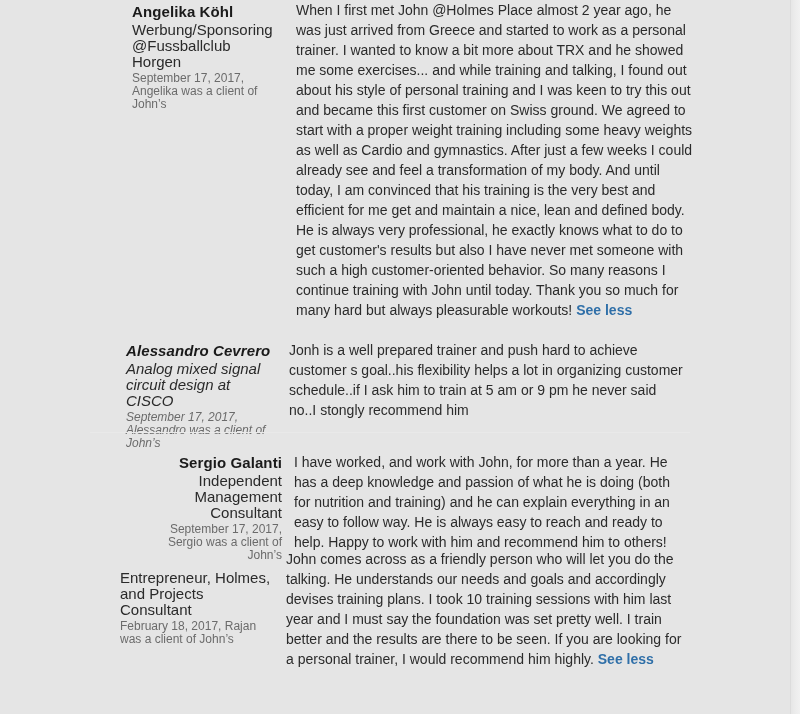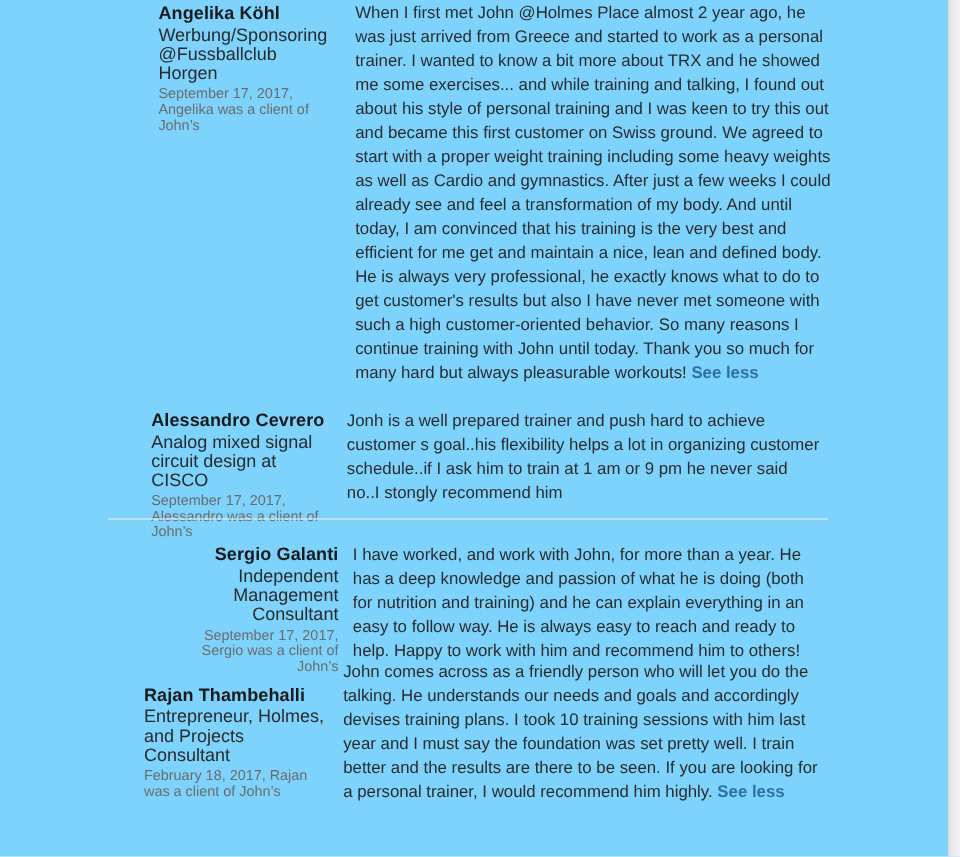--- a/index.html
+++ b/index.html
@@ -9,21 +9,21 @@
       width: 800px;
       height: 714px;
       overflow: hidden;
       font-family: "Liberation Sans", sans-serif;
       color: #1d1d1d;
     }
     .page {
       position: relative;
       width: 800px;
       height: 714px;
-      background: #7dd3fc;
+      background: #e5e5e5;
     }
     .gutter {
       position: absolute;
       top: 0;
       left: 790px;
       width: 10px;
       height: 714px;
       background: linear-gradient(to right, #e6e6e6, #ececec 40%, #f2f2f2);
       border-left: 1px solid #dcdcdc;
     }
@@ -79,42 +79,41 @@
   <div class="who" style="left:132px; top:2px; width:145px;">
     <div class="name">Angelika Köhl</div>
     <div class="headline">Werbung/Sponsoring @Fussballclub Horgen</div>
     <div class="meta">September 17, 2017, Angelika was a client of John’s</div>
   </div>
   <div class="text" style="left:296px; top:0px; width:398px;">
     <span>When I first met John @Holmes Place almost 2 year ago, he was just arrived from Greece and started to work as a personal trainer. I wanted to know a bit more about TRX and he showed me some exercises... and while training and talking, I found out about his style of personal training and I was keen to try this out and became this first customer on Swiss ground. We agreed to start with a proper weight training including some heavy weights as well as Cardio and gymnastics. After just a few weeks I could already see and feel a transformation of my body. And until today, I am convinced that his training is the very best and efficient for me get and maintain a nice, lean and defined body. He is always very professional, he exactly knows what to do to get customer's results but also I have never met someone with such a high customer-oriented behavior. So many reasons I continue training with John until today. Thank you so much for many hard but always pleasurable workouts!</span>
      <a class="see-less">See less</a>
   </div>
 
-  <div class="who" style="left:126px; top:341px; width:152px;">
+  <div class="who" style="left:126px; top:341px; width:152px;font-style:italic;">
     <div class="name">Alessandro Cevrero</div>
     <div class="headline">Analog mixed signal circuit design at CISCO</div>
     <div class="meta">September 17, 2017, Alessandro was a client of John’s</div>
   </div>
   <div class="text" style="left:289px; top:340px; width:395px;">
-    <span>Jonh is a well prepared trainer and push hard to achieve customer s goal..his flexibility helps a lot in organizing customer schedule..if I ask him to train at 1 am or 9 pm he never said no..I stongly recommend him</span>
+    <span>Jonh is a well prepared trainer and push hard to achieve customer s goal..his flexibility helps a lot in organizing customer schedule..if I ask him to train at 5 am or 9 pm he never said no..I stongly recommend him</span>
   </div>
 
   <div class="separator"></div>
 
   <div class="who" style="left:132px; top:453px; width:150px;text-align:right;">
     <div class="name">Sergio Galanti</div>
     <div class="headline">Independent Management Consultant</div>
     <div class="meta">September 17, 2017, Sergio was a client of John’s</div>
   </div>
   <div class="text" style="left:294px; top:452px; width:396px;">
     <span>I have worked, and work with John, for more than a year. He has a deep knowledge and passion of what he is doing (both for nutrition and training) and he can explain everything in an easy to follow way. He is always easy to reach and ready to help. Happy to work with him and recommend him to others!</span>
   </div>
 
   <div class="who" style="left:120px; top:570px; width:152px;">
-    <div class="name">Rajan Thambehalli</div>
     <div class="headline">Entrepreneur, Holmes, and Projects Consultant</div>
     <div class="meta">February 18, 2017, Rajan was a client of John’s</div>
   </div>
   <div class="text" style="left:286px; top:549px; width:406px;">
     <span>John comes across as a friendly person who will let you do the talking. He understands our needs and goals and accordingly devises training plans. I took 10 training sessions with him last year and I must say the foundation was set pretty well. I train better and the results are there to be seen. If you are looking for a personal trainer, I would recommend him highly.</span>
      <a class="see-less">See less</a>
   </div>
 
   <div class="gutter"></div>
 </div>

